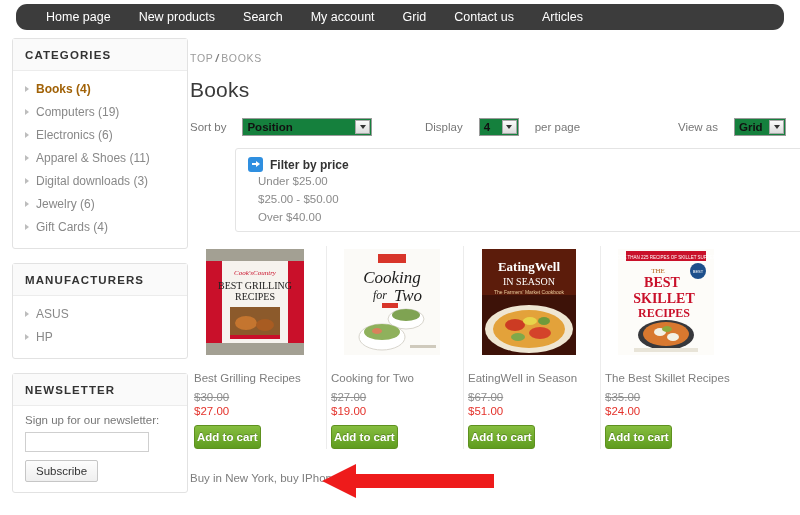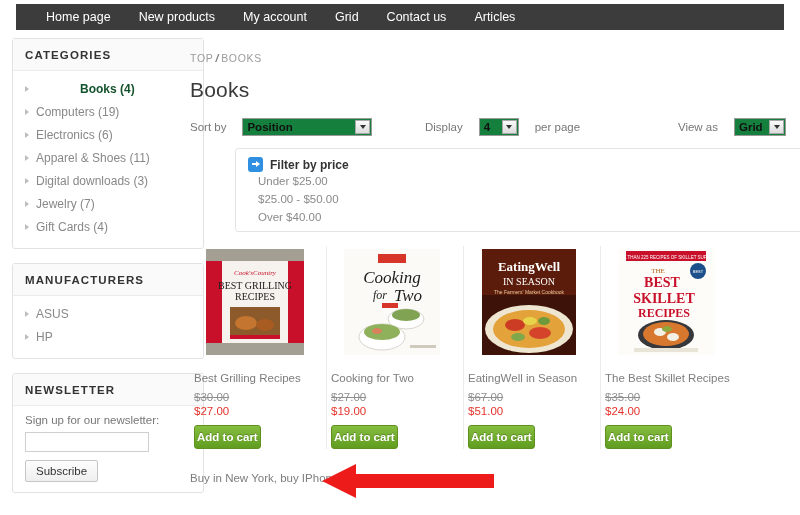--- a/index.html
+++ b/index.html
@@ -13,39 +13,39 @@
     color: #444;
     overflow: hidden;
   }
 
   
   .topnav {
     position: absolute;
     left: 16px; top: 4px;
     width: 768px; height: 26px;
     background: #3c3c3c;
-    border-radius: 0;
+    border-radius: 11px;
     display: flex;
     align-items: center;
     padding-left: 16px;
   }
   .topnav a {
     color: #ffffff;
     font-size: 12.5px;
     text-decoration: none;
     padding: 0 14px;
     line-height: 26px;
     white-space: nowrap;
   }
 
   
   .sidebar {
     position: absolute;
     left: 12px; top: 38px;
-    width: 192px;
+    width: 176px;
   }
   .box {
     background: #ffffff;
     border: 1px solid #e2e2e2;
     border-radius: 3px;
     margin-bottom: 14px;
   }
   .box-title {
     font-size: 11.5px;
     font-weight: bold;
@@ -58,21 +58,21 @@
   }
   .box-body { padding: 6px 12px 10px 12px; }
 
   .cat-item {
     display: flex;
     align-items: center;
     padding: 4.5px 0 4.5px 0;
     font-size: 12px;
     color: #888;
   }
-  .cat-item.active { color: #14532d; font-weight: bold; gap: 44px; }
+  .cat-item.active { color: #a16207; font-weight: bold; }
   .tri {
     width: 0; height: 0;
     border-left: 4px solid #bdbdbd;
     border-top: 3.5px solid transparent;
     border-bottom: 3.5px solid transparent;
     margin-right: 7px;
     flex: 0 0 auto;
   }
 
   .news-label { font-size: 11.5px; color: #777; padding: 2px 0 6px 0; }
@@ -268,20 +268,21 @@
     width: 172px; height: 38px;
     pointer-events: none;
   }
 </style>
 </head>
 <body>
 
 <div class="topnav">
   <a>Home page</a>
   <a>New products</a>
+  <a>Search</a>
   <a>My account</a>
   <a>Grid</a>
   <a>Contact us</a>
   <a>Articles</a>
 </div>
 
 <div class="sidebar">
 
   <div class="box">
     <div class="box-title">CATEGORIES</div>
@@ -301,21 +302,21 @@
       <div class="cat-item">
         <span class="tri"></span>
         <span>Apparel &amp; Shoes (11)</span>
       </div>
       <div class="cat-item">
         <span class="tri"></span>
         <span>Digital downloads (3)</span>
       </div>
       <div class="cat-item">
         <span class="tri"></span>
-        <span>Jewelry (7)</span>
+        <span>Jewelry (6)</span>
       </div>
       <div class="cat-item">
         <span class="tri"></span>
         <span>Gift Cards (4)</span>
       </div>
     </div>
   </div>
 
   <div class="box">
     <div class="box-title">MANUFACTURERS</div>

